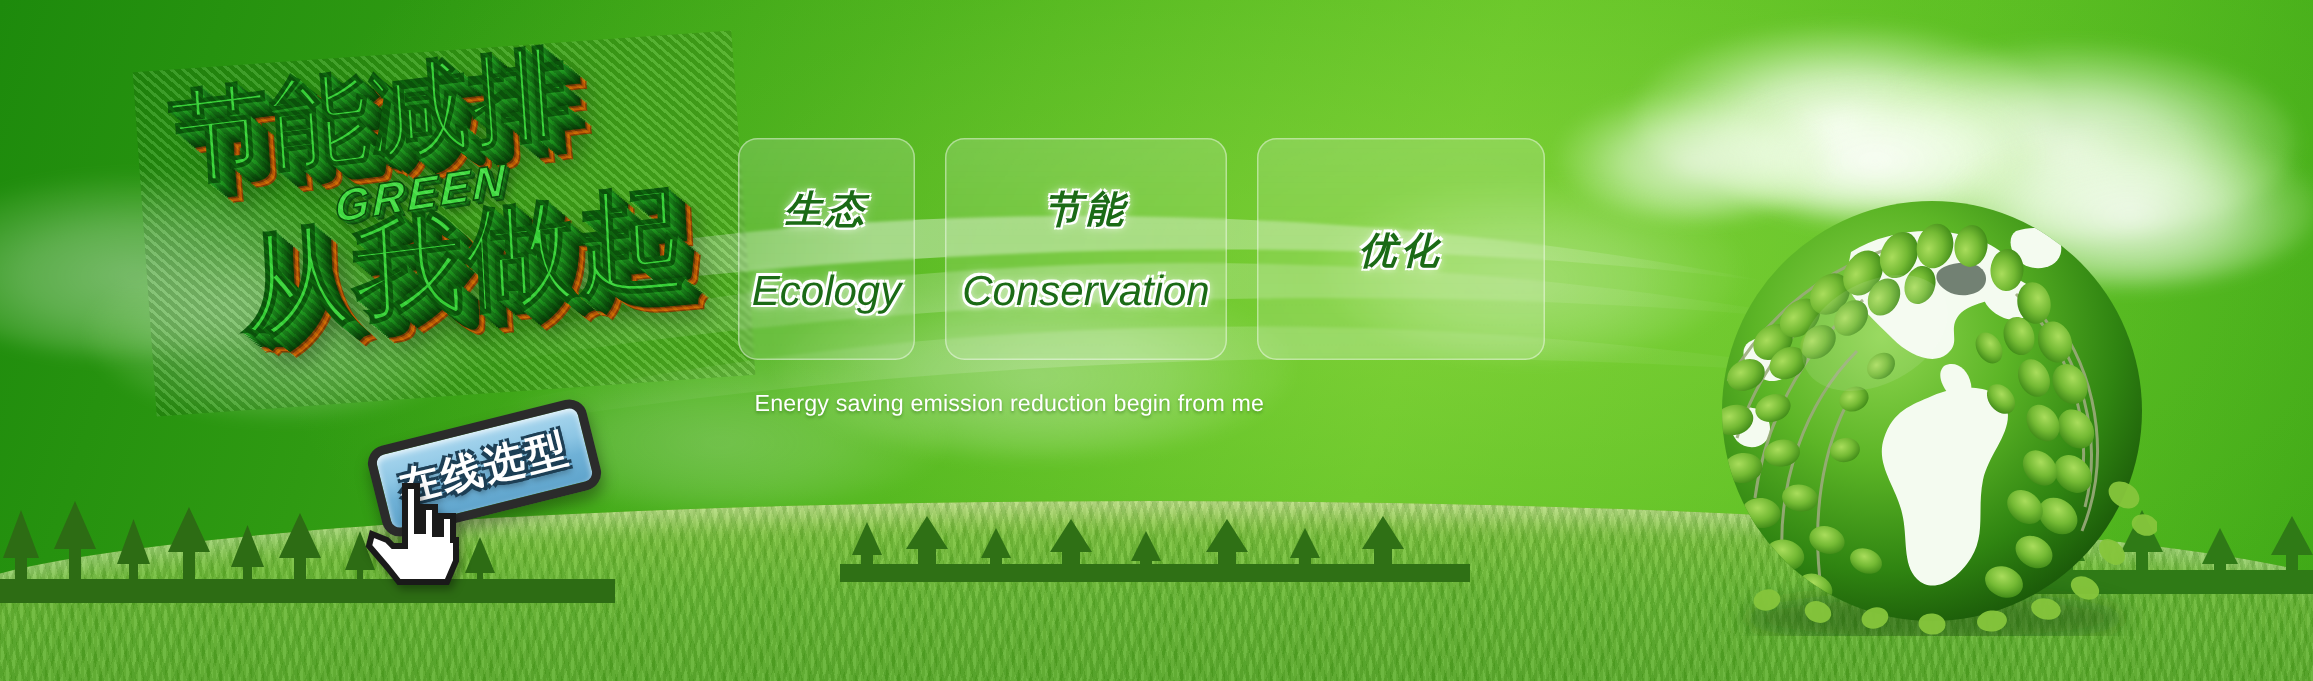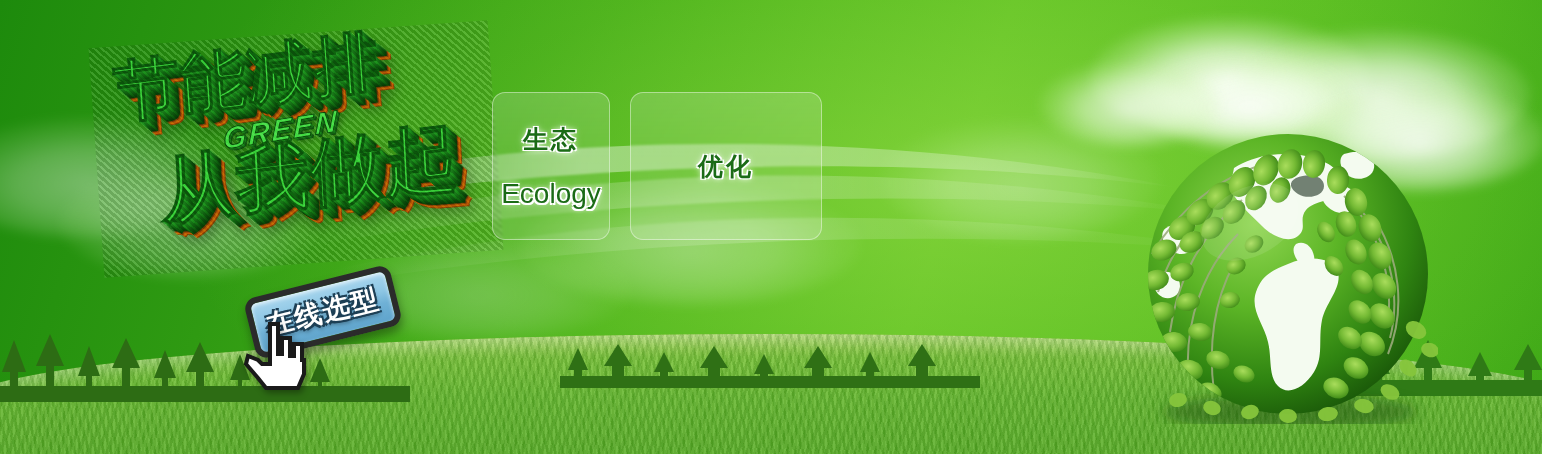--- a/index.html
+++ b/index.html
@@ -152,20 +152,21 @@
   }
   .card {
     width: 118px; height: 148px;
     border-radius: 13px;
     border: 1px solid rgba(255,255,255,0.42);
     background: linear-gradient(180deg, rgba(255,255,255,0.17) 0%, rgba(255,255,255,0.10) 45%, rgba(255,255,255,0.15) 100%);
     display: flex; flex-direction: column;
     align-items: center; justify-content: center;
     gap: 22px;
     backdrop-filter: blur(1px);
+    font-style: italic;
   }
   .card.wide { width: 188px; }
   .card.wide2 { width: 192px; text-align: right; }
 
   .card .cn {
     font-size: 25px; font-weight: 700;
     color: #1b6b16;
     letter-spacing: 3px;
     text-shadow:
       -1.4px -1.4px 0 #fff, 1.4px -1.4px 0 #fff, -1.4px 1.4px 0 #fff, 1.4px 1.4px 0 #fff,
@@ -290,25 +291,30 @@
   <svg id="hand-cursor" viewBox="0 0 70 74">
     <path d="M30,4 L38,4 L38,34 L42,34 L42,18 L50,18 L50,36 L54,36 L54,24 L62,24 L62,40
              L64,40 L64,54 L58,68 L26,68 L18,58 L6,44 L8,36 L18,40 L22,44 L30,44 Z" fill="#ffffff" stroke="#1a1a1a" stroke-width="4" stroke-linejoin="miter"></path>
   </svg>
 
   <div id="cards">
     <div class="card">
       <div class="cn">生态</div>
       <div class="en">Ecology</div>
     </div>
+    <div class="card wide">
+      <div class="cn">节能</div>
+      <div class="en">Conservation</div>
+    </div>
     <div class="card wide2">
       <div class="cn">优化</div>
     </div>
   </div>
 
+  <div id="tagline">Energy saving emission reduction begin from me</div>
 
   <div id="globe-wrap">
     <svg viewBox="0 0 300 300" width="300" height="300">
       <defs>
         <radialGradient id="sphere" cx="38%" cy="32%" r="72%">
           <stop offset="0%" stop-color="#8fd650"></stop>
           <stop offset="42%" stop-color="#5cb526"></stop>
           <stop offset="78%" stop-color="#2f8411"></stop>
           <stop offset="100%" stop-color="#1b5a09"></stop>
         </radialGradient>

